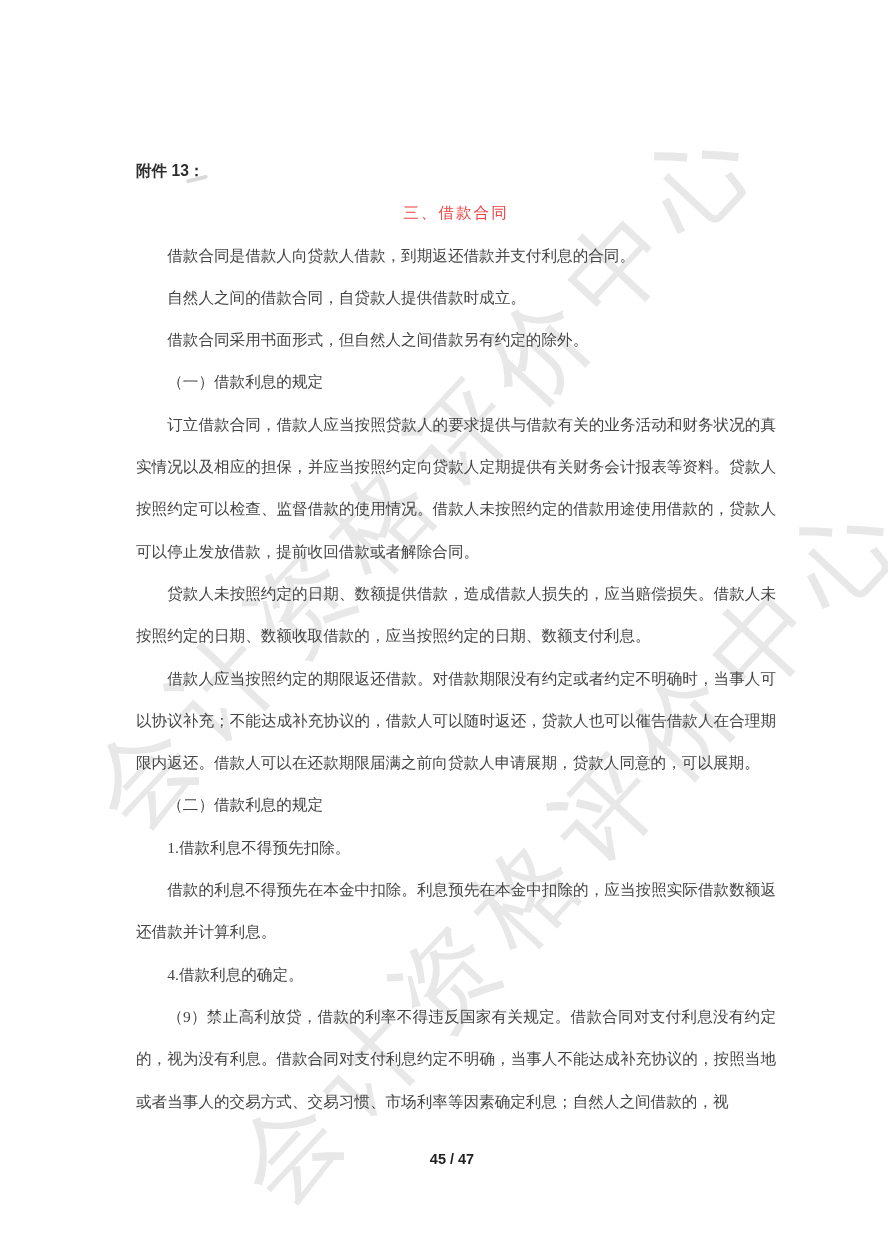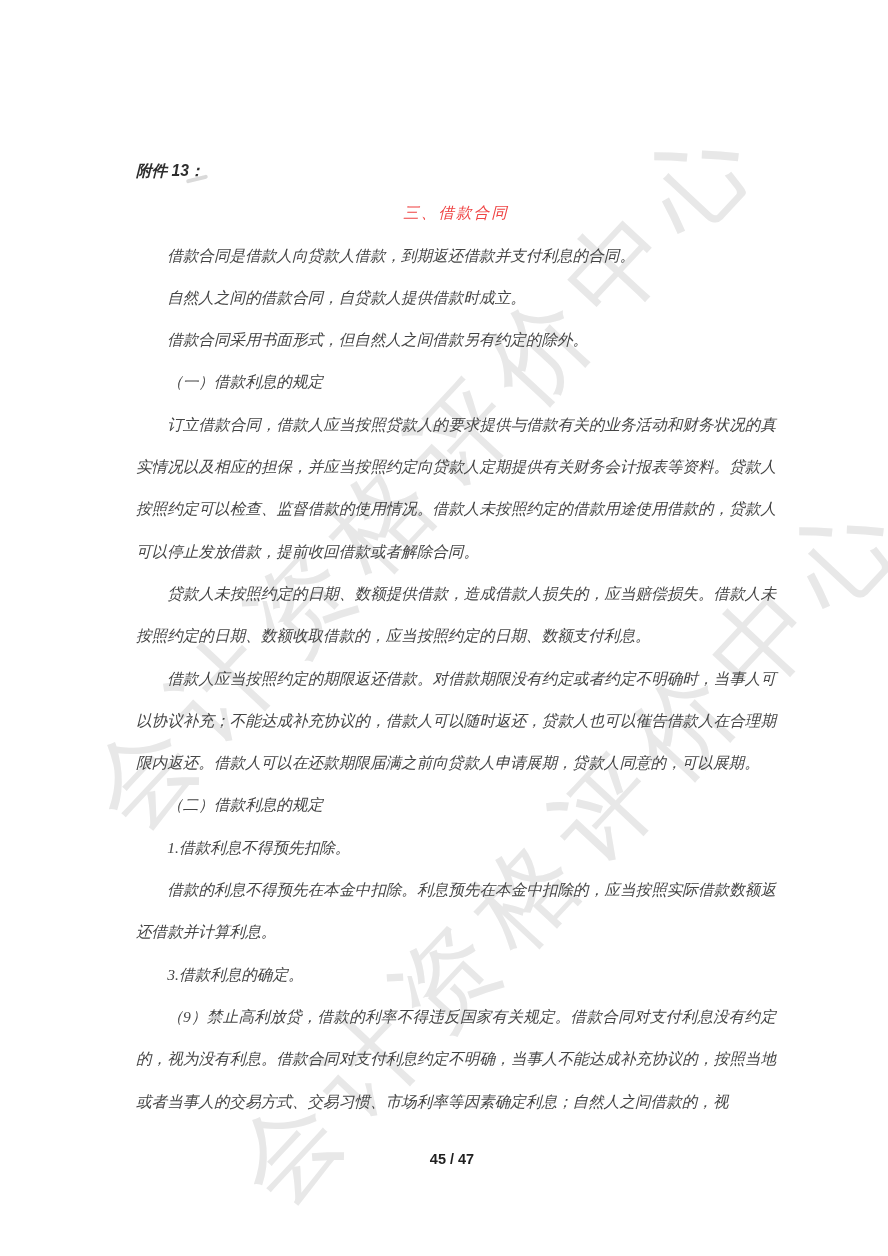--- a/index.html
+++ b/index.html
@@ -34,21 +34,20 @@
   
   .content {
     position: absolute;
     z-index: 1;
     left: 136px; top: 150px;
     width: 640px;
     font-size: 15.6px;
     line-height: 42.3px;
     color: #454545;
     text-align: justify;
-    font-style: italic;
   }
   .content p { margin: 0; padding: 0; }
   .attachment-label {
     font-family: "Liberation Sans", "DejaVu Sans", sans-serif;
     font-weight: bold;
     color: #2e2e2e;
     text-align: left;
   }
   .section-title {
     color: #ef4444;
@@ -95,20 +94,20 @@
         <p class="para">借款合同是借款人向贷款人借款，到期返还借款并支付利息的合同。</p>
         <p class="para">自然人之间的借款合同，自贷款人提供借款时成立。</p>
         <p class="para">借款合同采用书面形式，但自然人之间借款另有约定的除外。</p>
         <p class="para">（一）借款利息的规定</p>
         <p class="para">订立借款合同，借款人应当按照贷款人的要求提供与借款有关的业务活动和财务状况的真实情况以及相应的担保，并应当按照约定向贷款人定期提供有关财务会计报表等资料。贷款人按照约定可以检查、监督借款的使用情况。借款人未按照约定的借款用途使用借款的，贷款人可以停止发放借款，提前收回借款或者解除合同。</p>
         <p class="para">贷款人未按照约定的日期、数额提供借款，造成借款人损失的，应当赔偿损失。借款人未按照约定的日期、数额收取借款的，应当按照约定的日期、数额支付利息。</p>
         <p class="para">借款人应当按照约定的期限返还借款。对借款期限没有约定或者约定不明确时，当事人可以协议补充；不能达成补充协议的，借款人可以随时返还，贷款人也可以催告借款人在合理期限内返还。借款人可以在还款期限届满之前向贷款人申请展期，贷款人同意的，可以展期。</p>
         <p class="para">（二）借款利息的规定</p>
         <p class="para">1.借款利息不得预先扣除。</p>
         <p class="para">借款的利息不得预先在本金中扣除。利息预先在本金中扣除的，应当按照实际借款数额返还借款并计算利息。</p>
-        <p class="para">3.借款利息的确定。</p>
+        <p class="para">4.借款利息的确定。</p>
         <p class="para">（9）禁止高利放贷，借款的利率不得违反国家有关规定。借款合同对支付利息没有约定的，视为没有利息。借款合同对支付利息约定不明确，当事人不能达成补充协议的，按照当地或者当事人的交易方式、交易习惯、市场利率等因素确定利息；自然人之间借款的，视</p>
       </div>
   </div>
 
   <div class="page-number">45 / 47</div>
 
 </div>
 
 </body></html>

